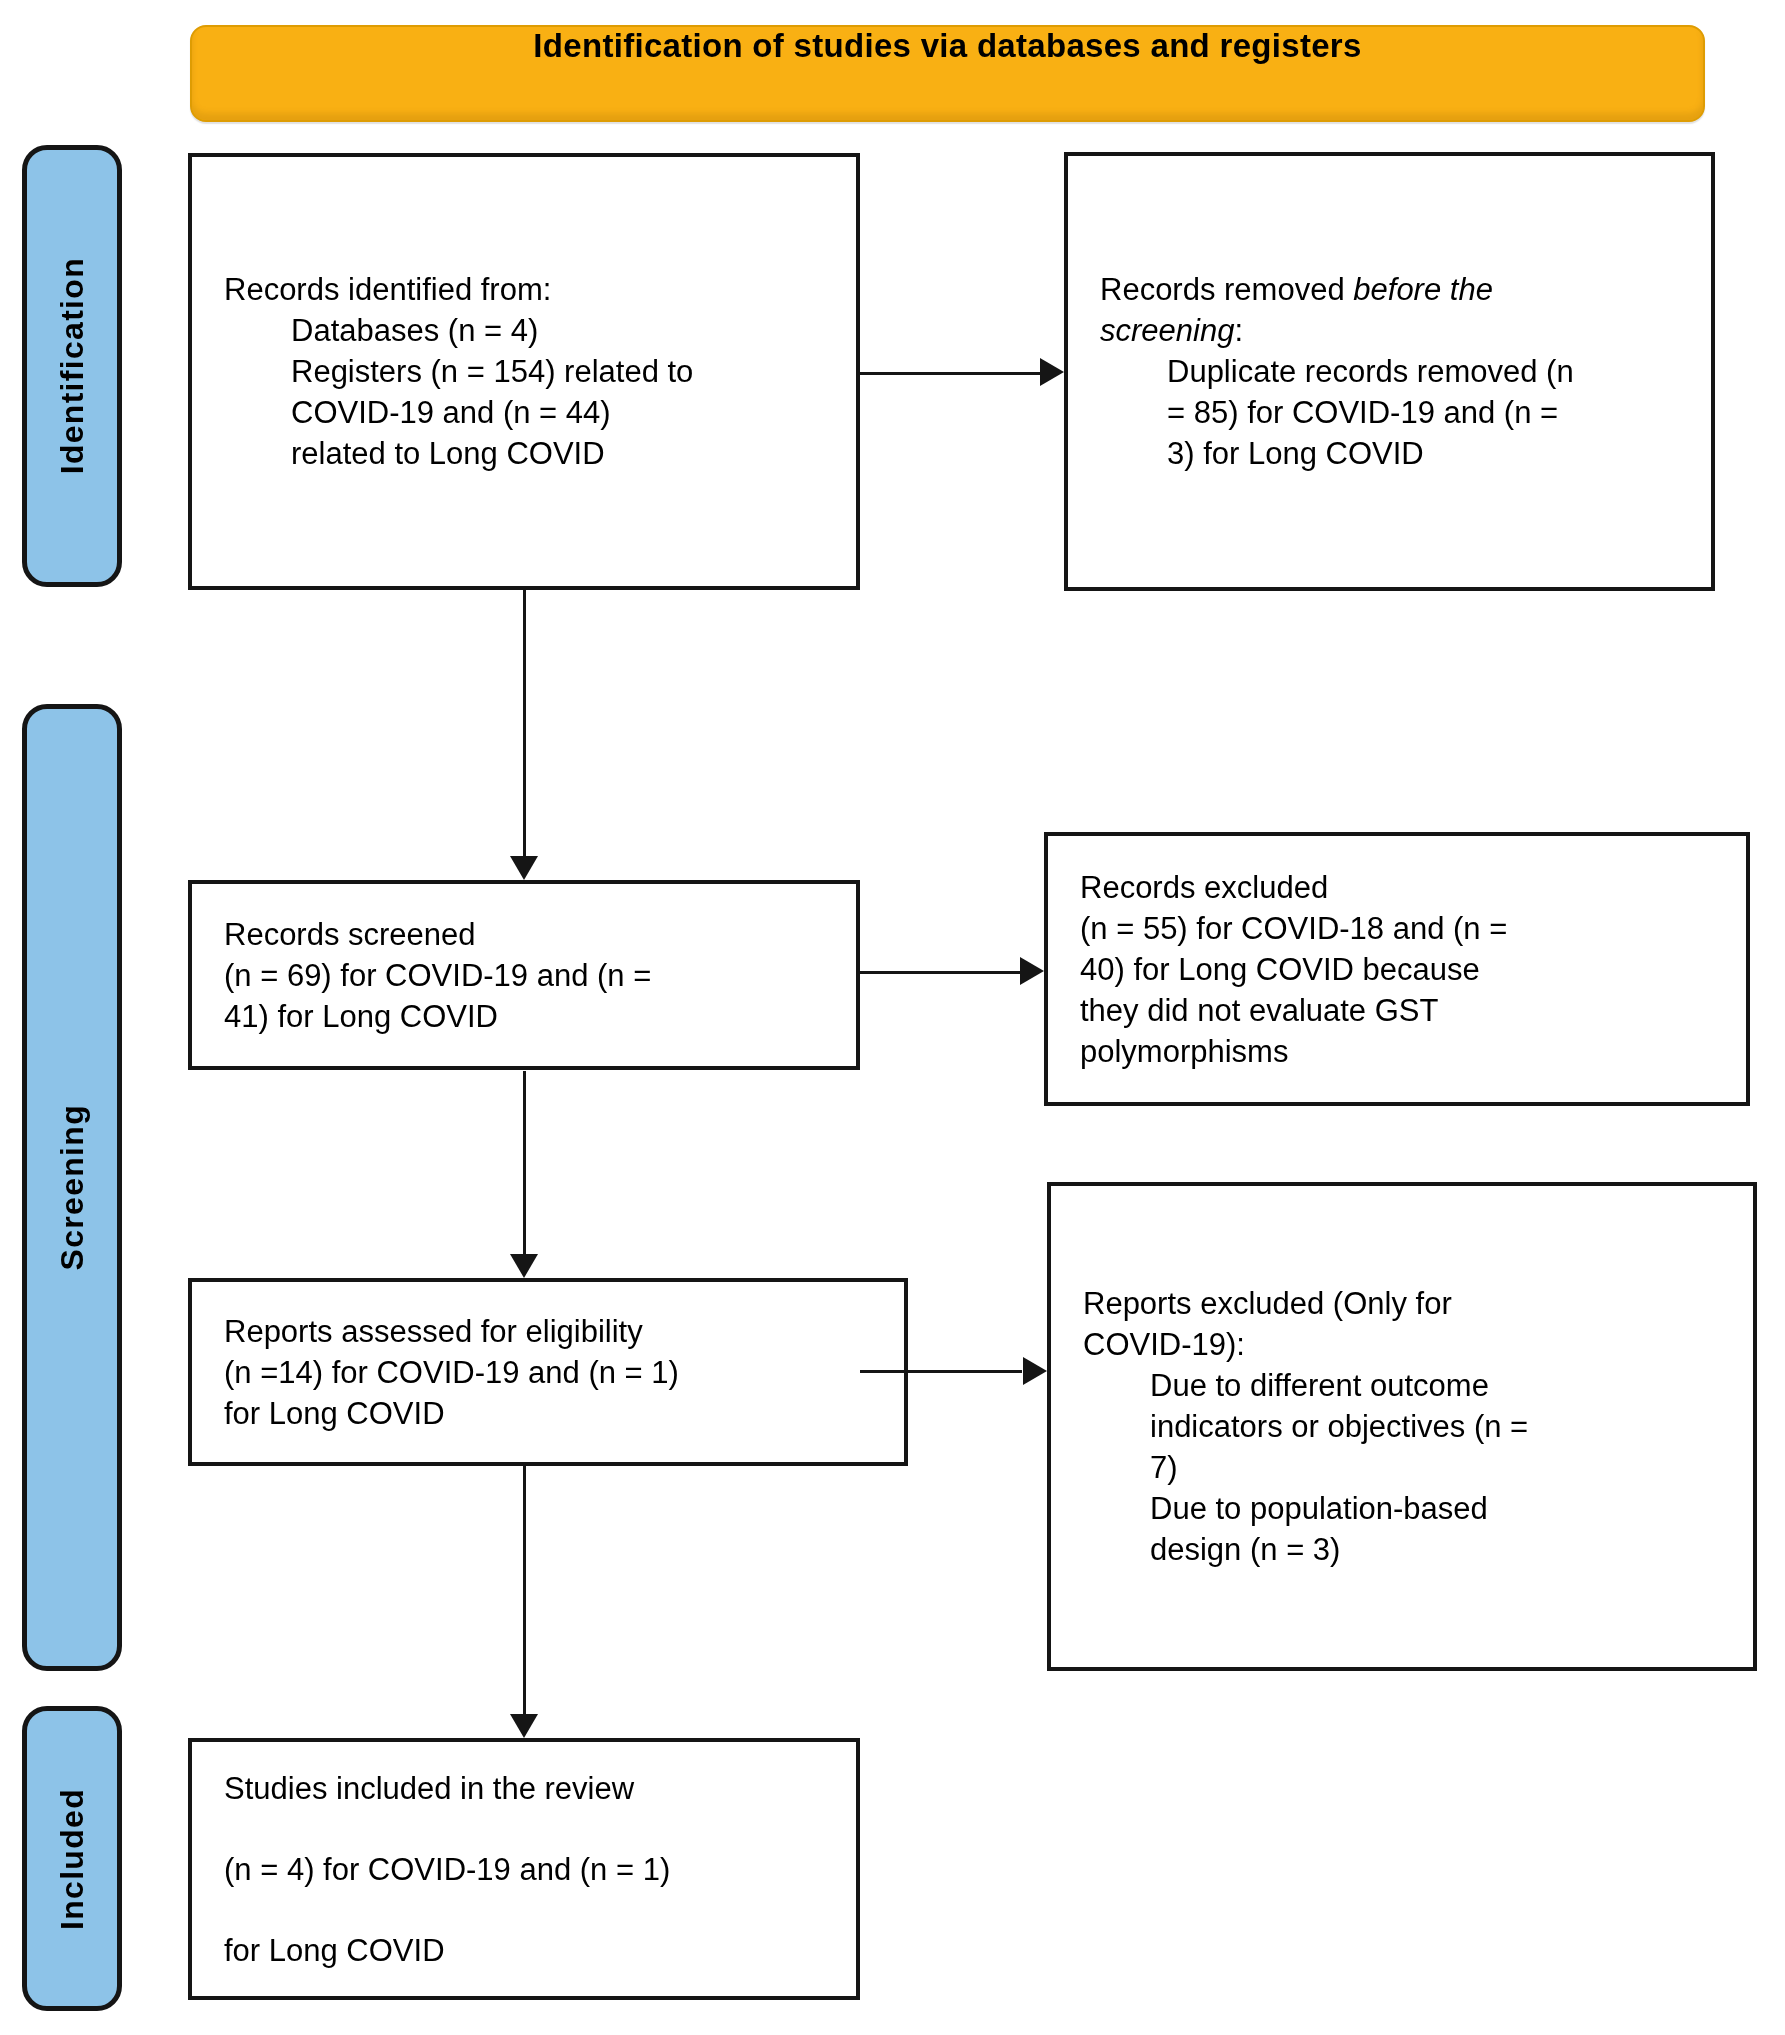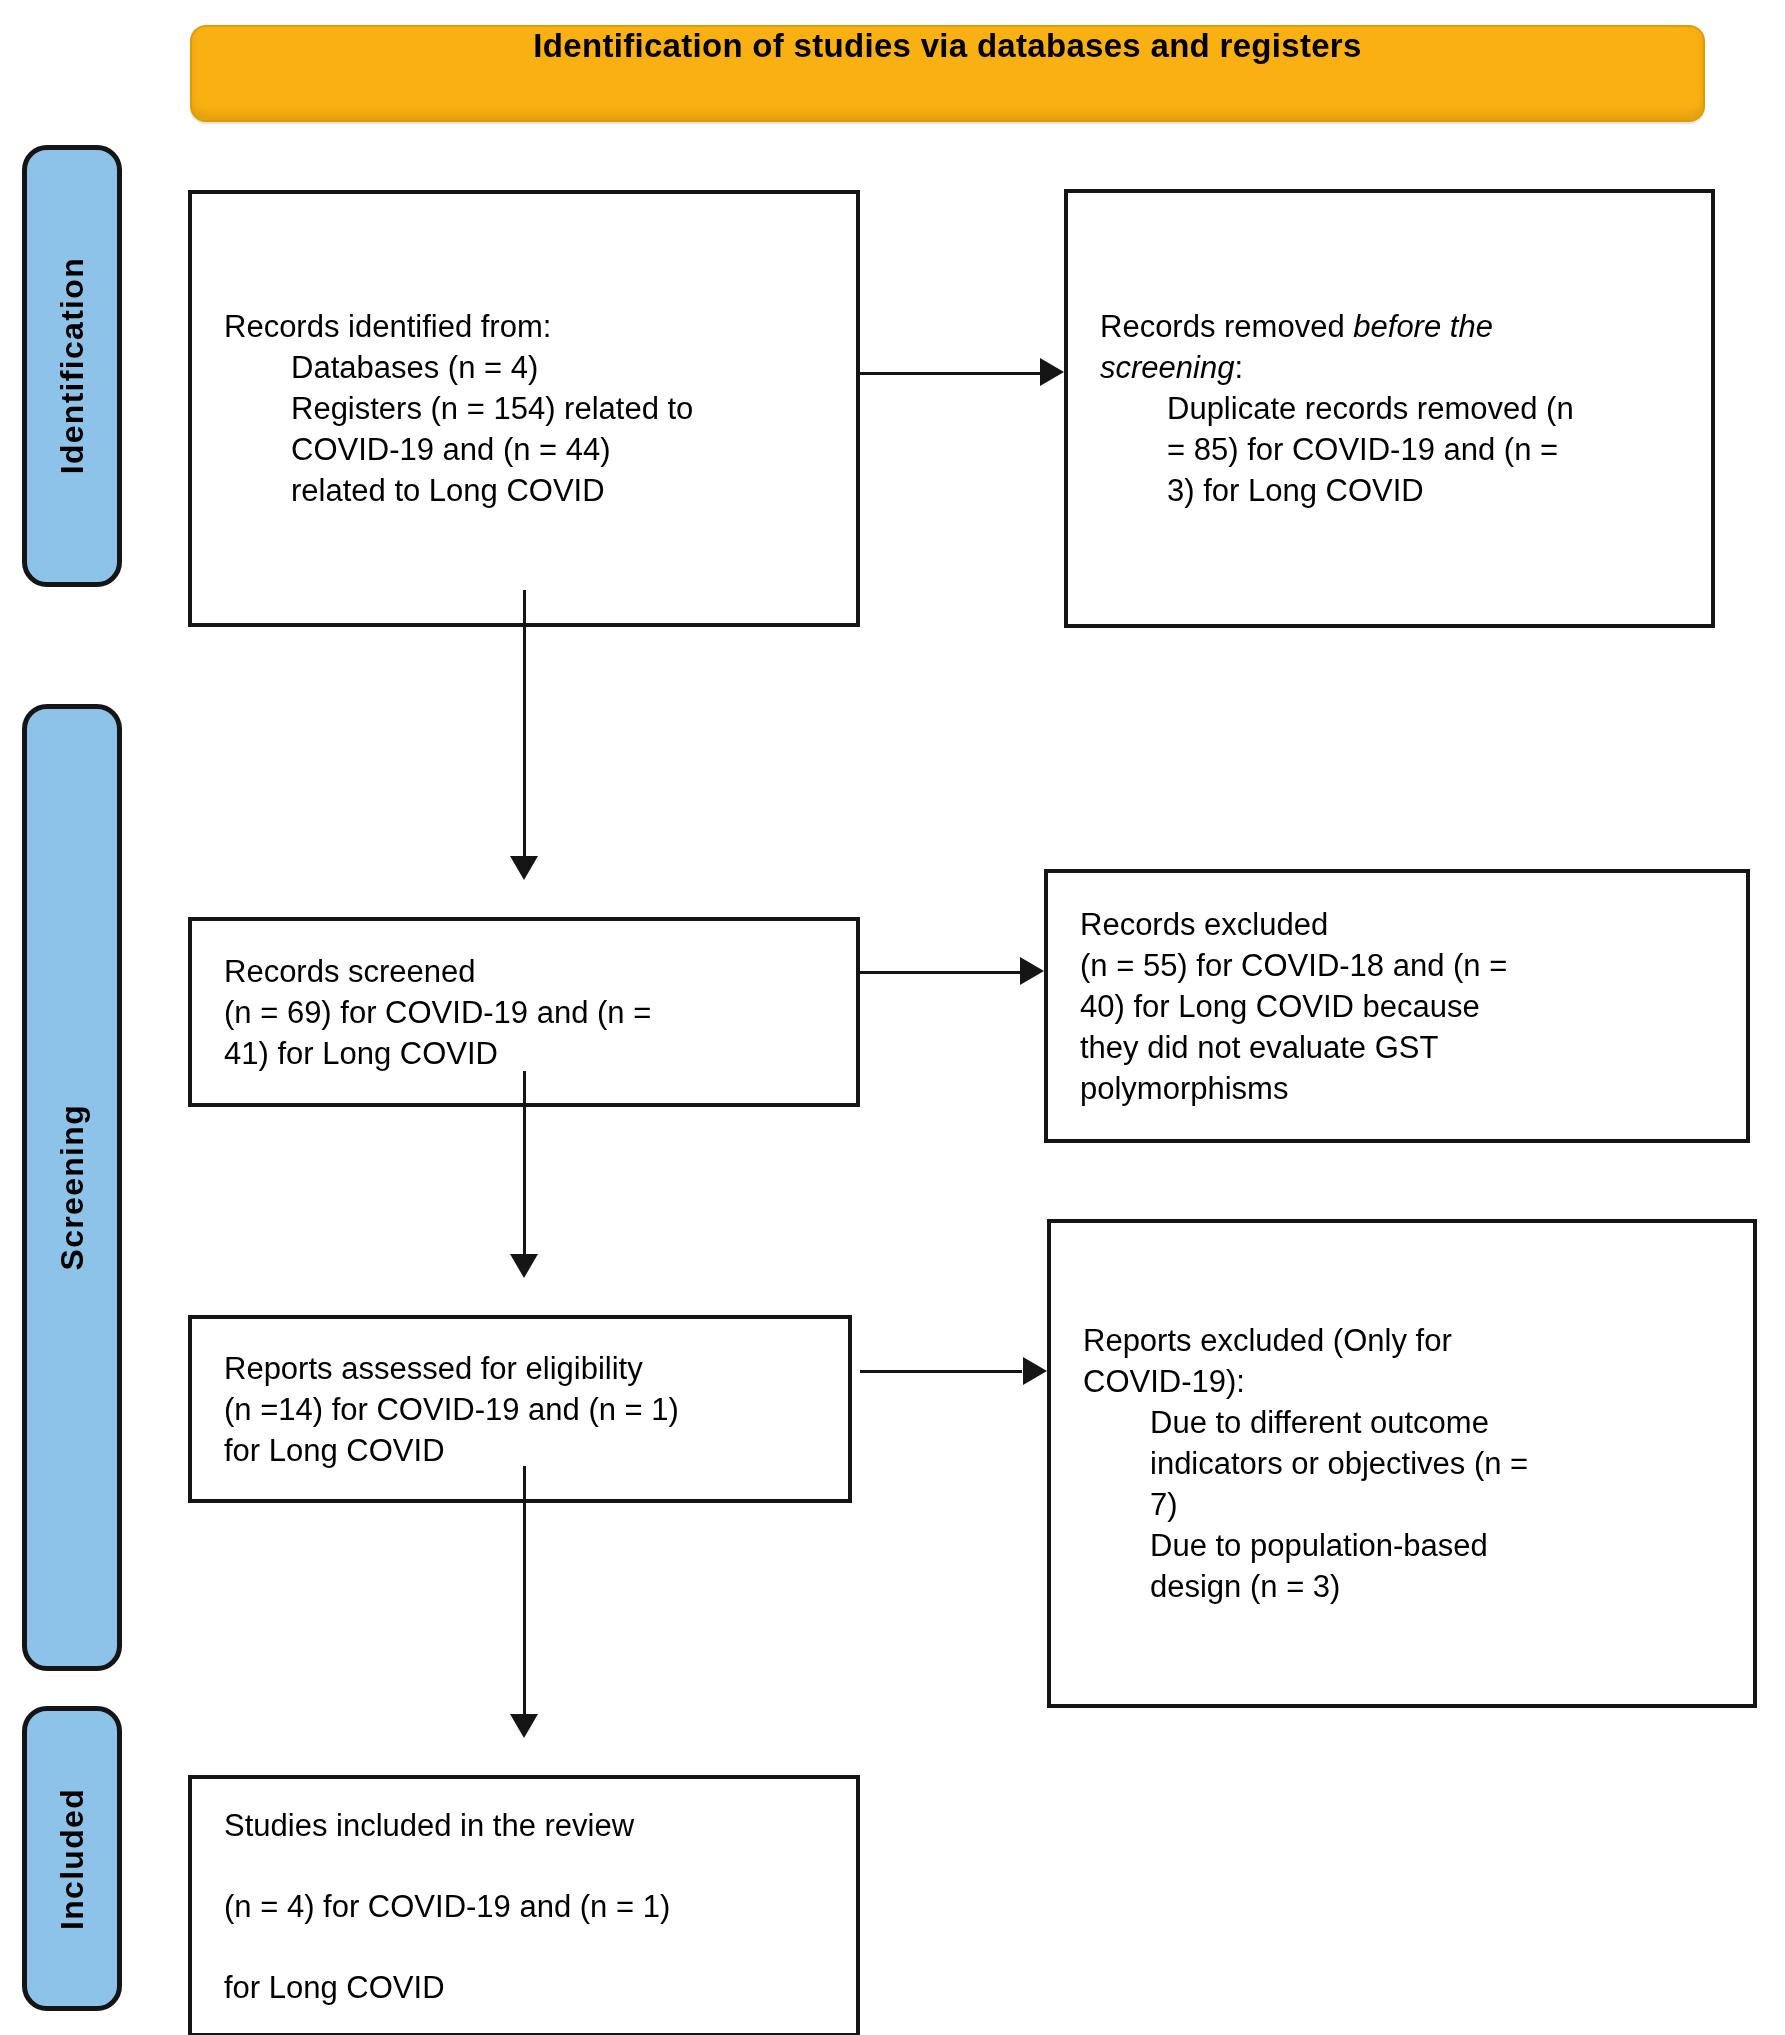--- a/index.html
+++ b/index.html
@@ -32,30 +32,30 @@
     writing-mode:vertical-rl;transform:rotate(180deg);
     font-size:32px;font-weight:bold;letter-spacing:1.3px;white-space:nowrap;
   }
   #bar-identification{top:145px;height:442px;}
   #bar-screening{top:704px;height:967px;}
   #bar-included{top:1706px;height:305px;}
   
   .flowbox{
     position:absolute;background:#fff;border:4px solid var(--ink);
     box-sizing:border-box;display:flex;flex-direction:column;justify-content:center;
-    padding:16px 18.6px 16px 32px;font-size:31px;line-height:41px;margin-top:37px;
+    padding:16px 18.6px 16px 32px;font-size:31px;line-height:41px;
   }
   .flowbox .line{white-space:nowrap;}
   .flowbox .line.ind{padding-left:67px;}
   .flowbox .seg.i{font-style:italic;}
   #box-records-identified{left:188px;top:153px;width:672px;height:437px;}
   #box-records-removed{left:1064px;top:152px;width:651px;height:439px;}
   #box-records-screened{left:188px;top:880px;width:672px;height:190px;}
   #box-records-excluded{left:1044px;top:832px;width:706px;height:274px;}
-  #box-reports-assessed{left:188px;top:1278px;width:664px;height:188px;}
+  #box-reports-assessed{left:188px;top:1278px;width:720px;height:188px;}
   #box-reports-excluded{left:1047px;top:1182px;width:710px;height:489px;}
   #box-studies-included{left:188px;top:1738px;width:672px;height:262px;gap:40px;}
   
   .hline{position:absolute;height:3.3px;background:var(--ink);}
   .hhead{
     position:absolute;width:0;height:0;
     border-top:14.6px solid transparent;border-bottom:14.6px solid transparent;
     border-left:24px solid var(--ink);
   }
   .vline{position:absolute;width:3.3px;background:var(--ink);}

